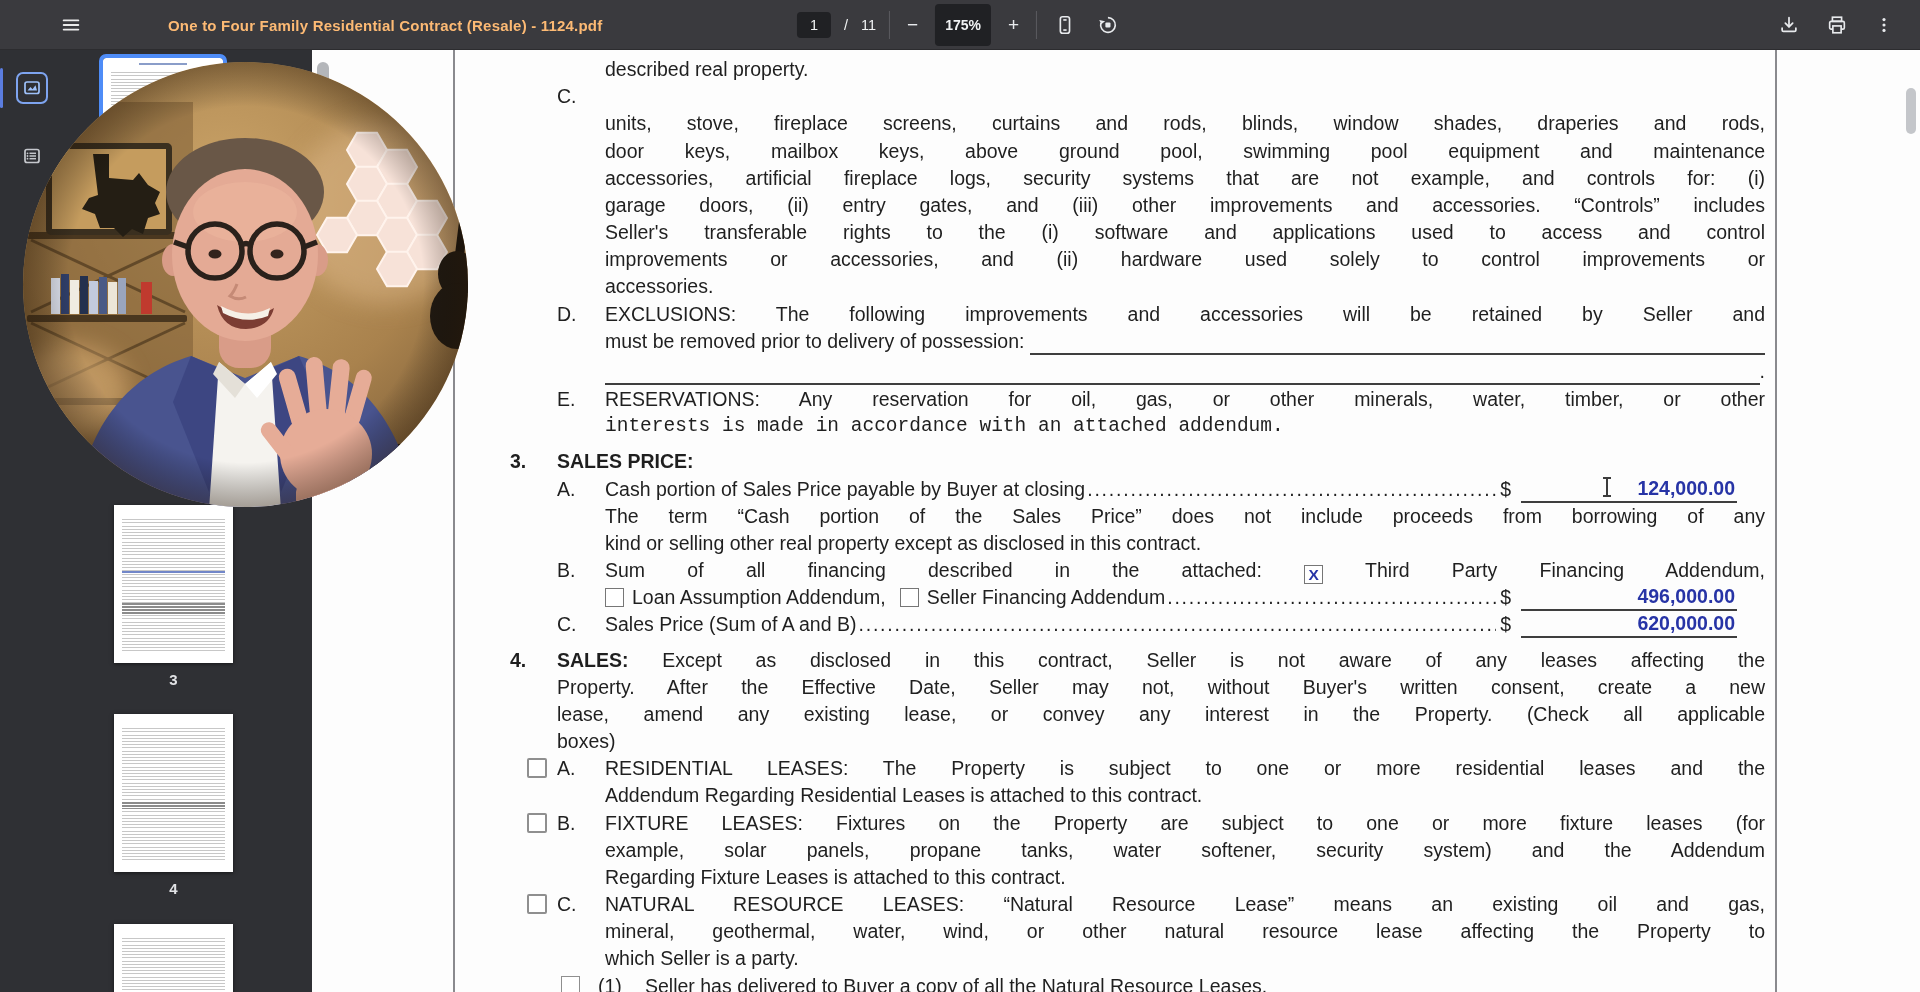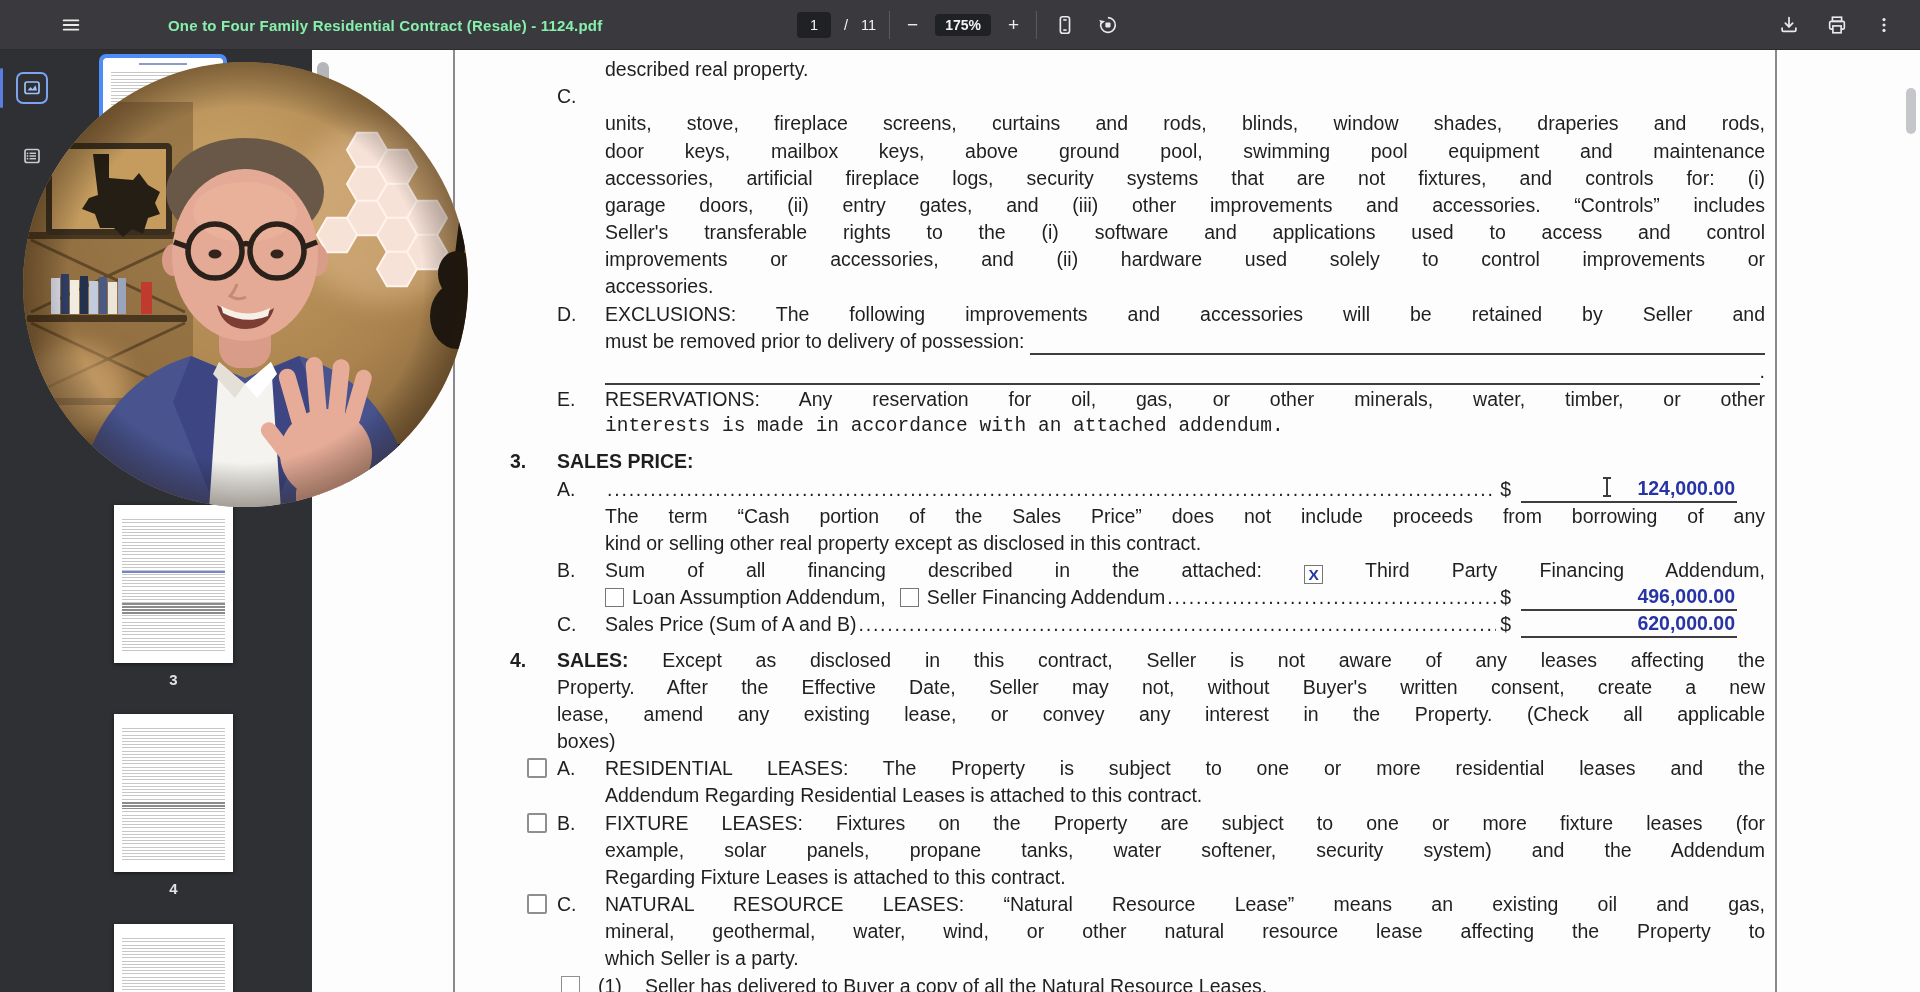--- a/index.html
+++ b/index.html
@@ -11,30 +11,30 @@
 
   
   .toolbar {
     position:absolute; top:0; left:0; right:0; height:50px;
     background:#3a3a3e; z-index:40; border-bottom:1px solid #2c2c2f;
   }
   .tb-btn { background:none; border:0; padding:4px; cursor:pointer; display:flex; align-items:center; justify-content:center; }
   .menu-btn { position:absolute; left:56px; top:50%; transform:translateY(-50%); }
   .doc-title {
     position:absolute; left:168px; top:50%; transform:translateY(-50%);
-    color:#86efac; font-size:15px; font-weight:600; white-space:nowrap; letter-spacing:.2px;
+    color:#fdba74; font-size:15px; font-weight:600; white-space:nowrap; letter-spacing:.2px;
   }
   .tb-center {
     position:absolute; left:50%; top:50%; transform:translate(-50%,-50%);
     display:flex; align-items:center; gap:13px;
   }
   .tb-right { position:absolute; right:22px; top:50%; transform:translateY(-50%); display:flex; align-items:center; gap:18px; }
   .dark-box { background:#202124; color:#f1f3f4; border-radius:4px; }
   .page-box { min-width:34px; height:26px; display:flex; align-items:center; justify-content:center; font-size:14.5px; border:0; }
-  .zoom-box { padding:0 10px; height:22px; display:flex; align-items:center; font-size:14px; font-weight:700; }
+  .zoom-box { padding:0 10px; height:42px; display:flex; align-items:center; font-size:14px; font-weight:700; }
   .tb-text { color:#f1f3f4; font-size:14.5px; }
   .sep { width:1px; height:28px; background:#5b5b60; }
   .pm { color:#e8eaed; font-size:19px; line-height:1; font-weight:400; padding:0 4px; }
 
   
   .sidebar { position:absolute; top:50px; left:0; width:312px; bottom:0; background:#2f3034; z-index:20; overflow:hidden; }
   .blue-strip { position:absolute; left:0; top:18px; width:3px; height:40px; background:#5b7de0; border-radius:2px; }
   .side-toggle { position:absolute; left:16px; width:32px; height:32px; border-radius:7px; background:none; border:2px solid transparent; cursor:pointer; display:flex; align-items:center; justify-content:center; padding:0; }
   .side-toggle.active { border-color:#7ea4f0; }
   .thumb { position:absolute; background:#ffffff; box-shadow:0 1px 4px rgba(0,0,0,.55); }
@@ -151,39 +151,40 @@
 </div>
 
 <div class="main">
   <div class="pedge" style="left:141px"></div>
   <div class="pedge" style="left:1463px"></div>
   <div id="doc-rows">
       <div class="doc-row" style="top: 6px; left: 293px; width: 1160px;"><span>described real property.</span></div>
       <div class="doc-row jt" style="top: 33.2px; left: 293px; width: 1160px;"><span class="lab letter">C.</span></div>
       <div class="doc-row jt" style="top: 60.3px; left: 293px; width: 1160px;"><span>units, stove, fireplace screens, curtains and rods, blinds, window shades, draperies and rods,</span></div>
       <div class="doc-row jt" style="top: 87.5px; left: 293px; width: 1160px;"><span>door keys, mailbox keys, above ground pool, swimming pool equipment and maintenance</span></div>
-      <div class="doc-row jt" style="top: 114.7px; left: 293px; width: 1160px;"><span>accessories, artificial fireplace logs, security systems that are not fixtures, and controls for: (i)</span></div>
+      <div class="doc-row jt" style="top: 114.7px; left: 293px; width: 1160px;"><span>accessories, artificial fireplace logs, security systems that are not example, and controls for: (i)</span></div>
       <div class="doc-row jt" style="top: 141.9px; left: 293px; width: 1160px;"><span>garage doors, (ii) entry gates, and (iii) other improvements and accessories. “Controls” includes</span></div>
       <div class="doc-row jt" style="top: 169px; left: 293px; width: 1160px;"><span>Seller's transferable rights to the (i) software and applications used to access and control</span></div>
       <div class="doc-row jt" style="top: 196px; left: 293px; width: 1160px;"><span>improvements or accessories, and (ii) hardware used solely to control improvements or</span></div>
       <div class="doc-row" style="top: 223.4px; left: 293px; width: 1160px;"><span>accessories.</span></div>
       <div class="doc-row jt" style="top: 250.5px; left: 293px; width: 1160px;"><span class="lab letter">D.</span><span>EXCLUSIONS: The following improvements and accessories will be retained by Seller and</span></div>
       <div class="doc-row fx" style="top: 277.7px; left: 293px; width: 1160px;">
         <span class="utext">must be removed prior to delivery of possession: </span>
         <span class="uline"></span>
       </div>
       <div class="doc-row fx" style="top: 307.9px; left: 293px; width: 1160px;">
         <span class="uline"></span>
         <span>.</span>
       </div>
       <div class="doc-row jt" style="top: 336px; left: 293px; width: 1160px;"><span class="lab letter">E.</span><span>RESERVATIONS: Any reservation for oil, gas, or other minerals, water, timber, or other</span></div>
       <div class="doc-row" style="top: 363.2px; left: 293px; width: 1160px; font-family: Liberation Mono, monospace;"><span>interests is made in accordance with an attached addendum.</span></div>
       <div class="doc-row" style="top: 398.4px; left: 245px; width: 1208px;"><span class="lab num">3.</span><span class="b">SALES PRICE:</span></div>
       <div class="doc-row fx" style="top: 425.6px; left: 293px; width: 1160px;">
         <span class="lab letter">A.</span>
+        <span>Cash portion of Sales Price payable by Buyer at closing</span>
         <span class="leader">................................................................................................................................................................</span>
         <span class="dollar">$</span>
         <span class="amt">124,000.00</span>
         <span class="spacer"></span>
       </div>
       <div class="doc-row jt" style="top: 452.7px; left: 293px; width: 1160px;"><span>The term “Cash portion of the Sales Price” does not include proceeds from borrowing of any</span></div>
       <div class="doc-row" style="top: 479.9px; left: 293px; width: 1160px;"><span>kind or selling other real property except as disclosed in this contract.</span></div>
       <div class="doc-row jt" style="top: 507.1px; left: 293px; width: 1160px;"><span class="lab letter">B.</span><span>Sum of all financing described in the attached:</span> <span class="cb">
           <span class="x">X</span>
         </span> <span>Third Party Financing Addendum,</span></div>

